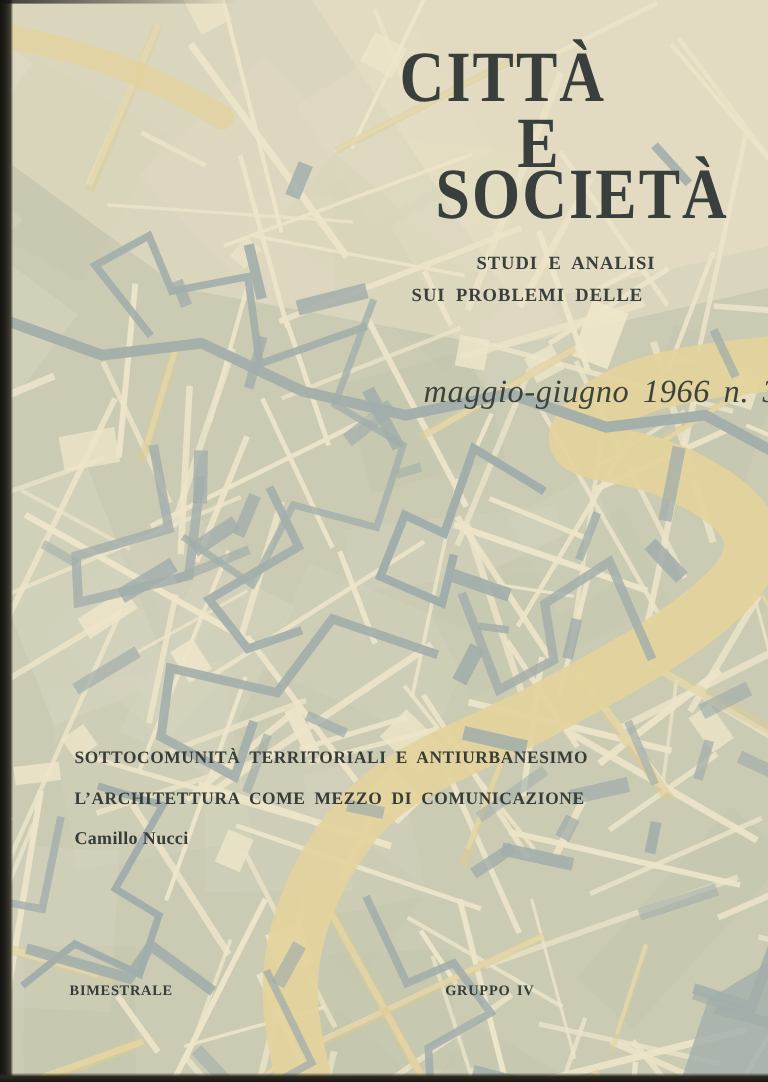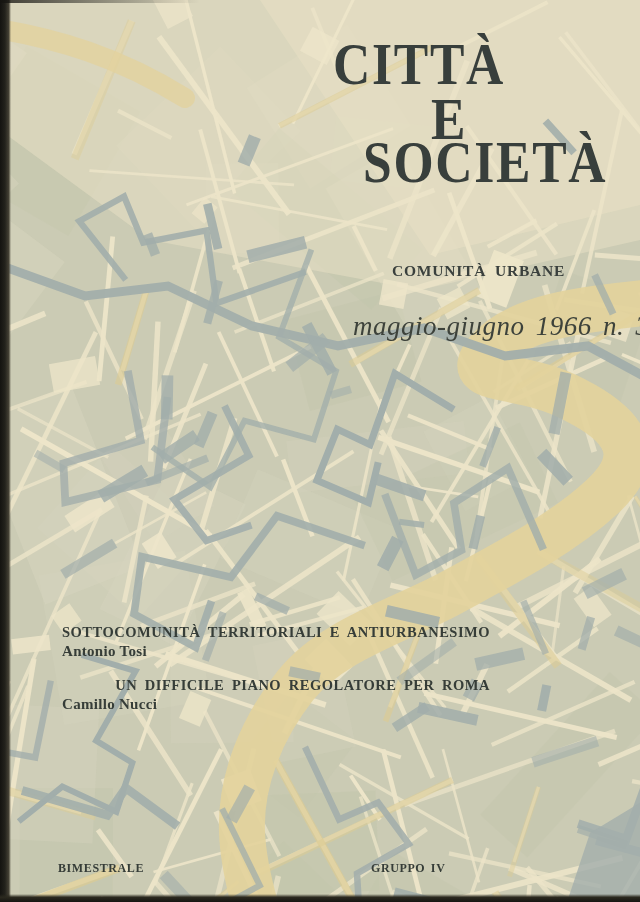--- a/index.html
+++ b/index.html
@@ -29,25 +29,25 @@
   .s1{left:397px;top:212px;}
   .s2{left:343px;top:239px;}
   .s3{left:392px;top:263px;}
   
   .issue{position:absolute;z-index:3;left:353px;top:311px;color:#3d423b;
     font-style:italic;font-size:27px;line-height:30px;letter-spacing:.5px;word-spacing:4px;white-space:nowrap;}
   
   .articles{position:absolute;z-index:3;left:62px;top:622px;}
   .article{margin-bottom:14px;}
   .article-title{color:#363d38;font-weight:bold;font-size:14.5px;line-height:20px;
-    letter-spacing:.5px;word-spacing:3.5px;white-space:nowrap;text-align:right;}
+    letter-spacing:.5px;word-spacing:3.5px;white-space:nowrap;}
   .article-author{color:#363d38;font-weight:bold;font-size:15px;line-height:19px;
     letter-spacing:.3px;white-space:nowrap;}
   
-  .footer{position:absolute;z-index:3;left:0;top:818px;width:564px;height:16px;margin-top:43px;}
+  .footer{position:absolute;z-index:3;left:0;top:818px;width:564px;height:16px;}
   .footer span{position:absolute;color:#363d38;font-weight:bold;font-size:12px;
     letter-spacing:.6px;word-spacing:2px;white-space:nowrap;}
   .f1{left:58px;} .f2{left:136px;} .f3{left:371px;}
 </style>
 </head>
 <body>
 
 <div class="cover">
 
   <svg id="map-svg" width="640" height="902" viewBox="0 0 640 902">
@@ -338,33 +338,33 @@
   <div class="edge-left"></div>
   <div class="edge-bottom"></div>
   <div class="edge-top"></div>
 
   <header>
     <div class="title-line tl1">CITTÀ</div>
     <div class="title-line tl2">E</div>
     <div class="title-line tl3">SOCIETÀ</div>
   </header>
 
-  <div class="subtitle-line s3">COMUNITÀ URBANE</div>
+  <div class="subtitle-line s1">STUDI E ANALISI</div>
+  <div class="subtitle-line s2">SUI PROBLEMI DELLE</div>
 
   <div class="issue">maggio-giugno 1966 n. 3</div>
 
   <section class="articles">
     <div class="article">
       <div class="article-title">SOTTOCOMUNITÀ TERRITORIALI E ANTIURBANESIMO</div>
-      <div class="article-author">Antonio Tosi</div>
     </div>
     <div class="article">
+      <div class="article-title">L’ARCHITETTURA COME MEZZO DI COMUNICAZIONE</div>
     </div>
     <div class="article">
-      <div class="article-title">UN DIFFICILE PIANO REGOLATORE PER ROMA</div>
       <div class="article-author">Camillo Nucci</div>
     </div>
     <div class="article">
     </div>
   </section>
 
   <footer class="footer">
     <span class="f1">BIMESTRALE</span>
     <span class="f3">GRUPPO IV</span>
   </footer>

